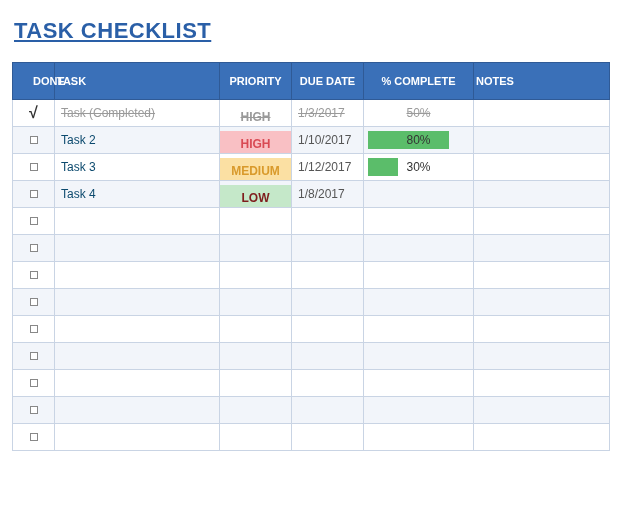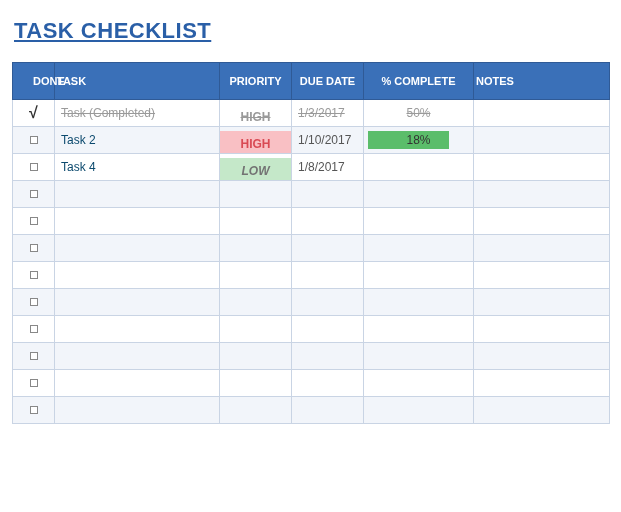--- a/index.html
+++ b/index.html
@@ -61,21 +61,21 @@
       width: 8px;
       height: 8px;
       border: 1px solid #888;
       background: #fff;
     }
     td.task-cell { color: #0c4a6e; }
     td.priority-cell { text-align: center; font-weight: bold; font-size: 12px; padding: 0; }
     .prio-inner { height: 100%; display: flex; align-items: center; justify-content: center; margin-top: 8px; }
     .prio-high { background: #f9c0c4; color: #d94a54; }
     .prio-medium { background: #fbe0a3; color: #d99a2b; }
-    .prio-low { background: #c5e8c9; color: #737373; font-style: italic; }
+    .prio-low { background: #c5e8c9; color: #7f1d1d; }
     td.due-cell { text-align: left; color: #555; }
     td.pct-cell { padding: 0 4px; position: relative; }
     .pct-wrap {
       position: relative;
       width: 100%;
       height: 18px;
       display: flex;
       align-items: center;
     }
     .pct-bar {
@@ -128,21 +128,36 @@
       <tr>
         <td class="done-cell"><span class="checkbox"></span></td>
         <td class="task-cell">Task 2</td>
         <td class="priority-cell">
           <div class="prio-inner prio-high">HIGH</div>
         </td>
         <td class="due-cell">1/10/2017</td>
         <td class="pct-cell">
           <div class="pct-wrap">
             <div class="pct-bar" style="width: 80%;"></div>
-            <div class="pct-text">18%</div>
+            <div class="pct-text">80%</div>
+          </div>
+        </td>
+        <td></td>
+      </tr>
+      <tr>
+        <td class="done-cell"><span class="checkbox"></span></td>
+        <td class="task-cell">Task 3</td>
+        <td class="priority-cell">
+          <div class="prio-inner prio-medium">MEDIUM</div>
+        </td>
+        <td class="due-cell">1/12/2017</td>
+        <td class="pct-cell">
+          <div class="pct-wrap">
+            <div class="pct-bar" style="width: 30%;"></div>
+            <div class="pct-text">30%</div>
           </div>
         </td>
         <td></td>
       </tr>
       <tr>
         <td class="done-cell"><span class="checkbox"></span></td>
         <td class="task-cell">Task 4</td>
         <td class="priority-cell">
           <div class="prio-inner prio-low">LOW</div>
         </td>

